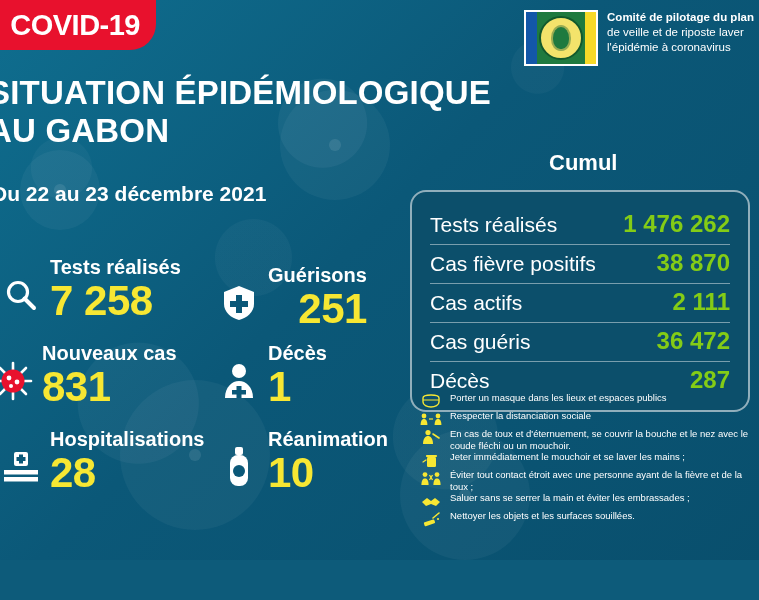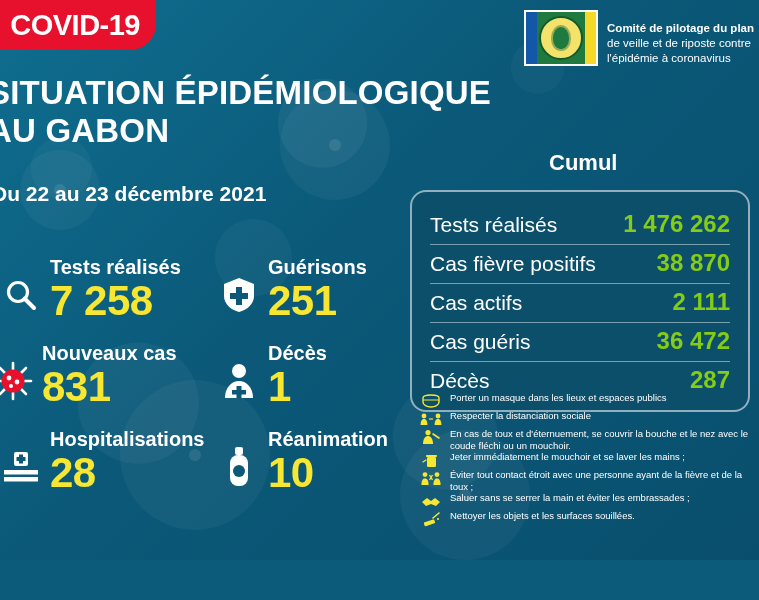--- a/index.html
+++ b/index.html
@@ -66,21 +66,21 @@
     font-weight: bold;
     letter-spacing: -0.5px;
   }
 
   
   .emblem-wrap {
     position: absolute;
     right: 14px;
     top: 10px;
     display: flex;
-    align-items: flex-end;
+    align-items: flex-start;
     gap: 9px;
   }
   .emblem {
     width: 74px;
     height: 56px;
     background: #1f7a3f;
     border: 2px solid #ffffff;
     position: relative;
     box-sizing: border-box;
     display: flex;
@@ -175,21 +175,21 @@
     white-space: nowrap;
   }
   .stat .st-value {
     color: #f7e733;
     font-size: 42px;
     font-weight: bold;
     line-height: 44px;
     letter-spacing: -0.5px;
   }
   .s-tests { left: 0px; top: 0px; }
-  .s-guer  { left: 218px; top: 0px; }
+  .s-guer  { left: 218px; top: 8px; text-align: right; }
   .s-nouv  { left: -8px; top: 86px; }
   .s-deces { left: 218px; top: 86px; }
   .s-hosp  { left: 0px; top: 172px; }
   .s-rea   { left: 218px; top: 172px; }
 
   
   .cumul-title {
     position: absolute;
     left: 549px;
     top: 150px;
@@ -270,21 +270,21 @@
   </div>
 
   <div class="emblem-wrap">
     <div class="emblem">
       <div class="bar-left"></div>
       <div class="bar-right"></div>
       <div class="seal"></div>
     </div>
     <div class="emblem-text">
       <div>Comité de pilotage du plan</div>
-      <div>de veille et de riposte contre</div>
+      <div>de veille et de riposte laver</div>
       <div>l'épidémie à coronavirus</div>
     </div>
   </div>
 
   <div class="title">
     <div>SITUATION ÉPIDÉMIOLOGIQUE</div>
     <div>AU GABON</div>
   </div>
   <div class="subtitle">Du 22 au 23 décembre 2021</div>
 

